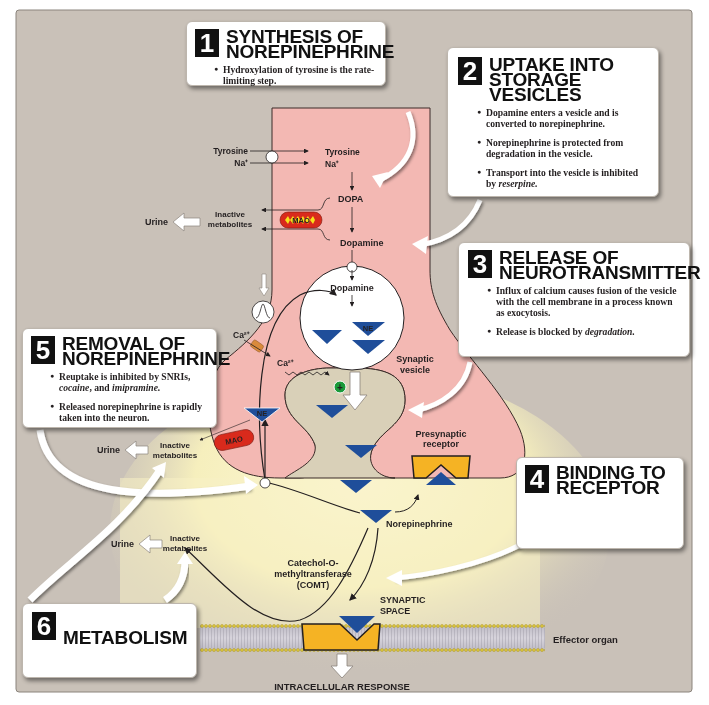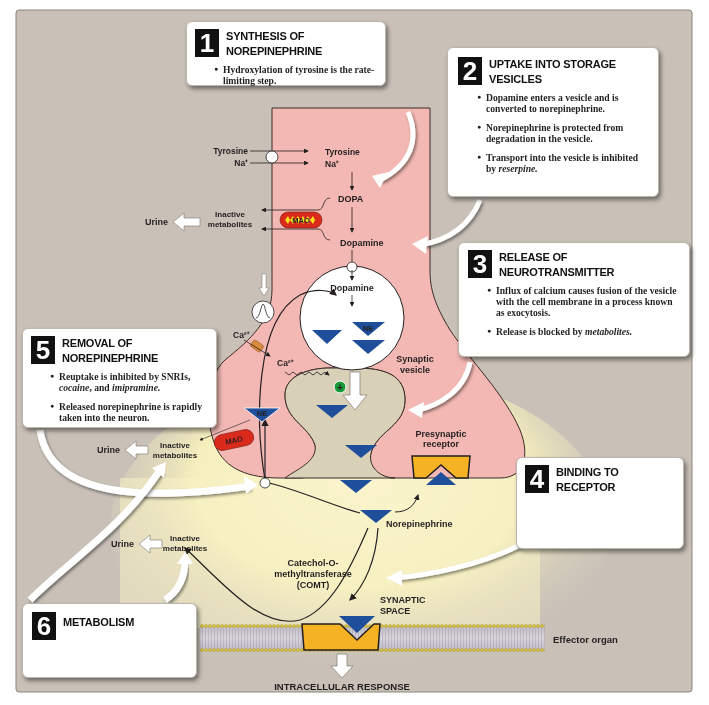--- a/index.html
+++ b/index.html
@@ -2,21 +2,21 @@
 <html><head>
 <meta charset="utf-8">
 <style>
   html, body { margin:0; padding:0; background:#ffffff; }
   body { width:709px; height:705px; position:relative; overflow:hidden; font-family:"Liberation Sans", sans-serif; }
   #stage { position:absolute; left:0; top:0; width:709px; height:705px; }
   svg text { font-family:"Liberation Sans", sans-serif; font-weight:bold; fill:#231f20; }
   .callout { position:absolute; background:#ffffff; border-radius:6px; box-shadow:2px 3px 4px rgba(0,0,0,0.45); border:1px solid #bdb6ad; box-sizing:border-box; }
   .callout .head { display:flex; align-items:flex-start; }
   .callout .num { background:#111; color:#fff; font-weight:bold; font-size:26px; line-height:28px; width:24px; height:28px; text-align:center; margin-right:7px; flex:none; font-family:"Liberation Sans", sans-serif; }
-  .callout .title { font-weight:bold; font-size:11px; line-height:15px; color:#111; text-transform:uppercase; letter-spacing:-0.2px; }
+  .callout .title { font-weight:bold; font-size:19px; line-height:15px; color:#111; text-transform:uppercase; letter-spacing:-0.2px; }
   .callout ul { margin:5px 0 0 0; padding:0 0 0 28px; list-style:none;font-family:Liberation Serif, serif; }
   .callout li { position:relative; font-size:9.6px; line-height:11px; font-weight:bold; color:#231f20; margin-bottom:8px; }
   .callout li:last-child { margin-bottom:0; }
   .callout li::before { content:"●"; position:absolute; left:-9px; top:0; font-size:7px; }
   .callout li i { font-style:italic; }
 </style>
 </head>
 <body>
 
 <div id="stage">
@@ -201,21 +201,21 @@
   </ul>
 </div>
 
 <div class="callout" style="left:458px;top:242px;width:232px;height:115px;padding:7px 9px;">
   <div class="head">
       <div class="num">3</div>
       <div class="title">Release of neurotransmitter</div>
     </div>
   <ul>
     <li><span>Influx of calcium causes fusion of the vesicle with the cell membrane in a process known as exocytosis.</span></li>
-    <li><span>Release is blocked by </span><i>metabolites.</i></li>
+    <li><span>Release is blocked by </span><i>degradation.</i></li>
   </ul>
 </div>
 
 <div class="callout" style="left:516px;top:457px;width:168px;height:92px;padding:7px 8px;">
   <div class="head">
       <div class="num">4</div>
       <div class="title">Binding to receptor</div>
     </div>
 </div>
 
@@ -226,15 +226,15 @@
     </div>
   <ul>
     <li><span>Reuptake is inhibited by SNRIs, </span><i>cocaine</i><span>, and </span><i>imipramine.</i></li>
     <li><span>Released norepinephrine is rapidly taken into the neuron.</span></li>
   </ul>
 </div>
 
 <div class="callout" style="left:22px;top:603px;width:175px;height:75px;padding:8px 9px;">
   <div class="head">
       <div class="num">6</div>
-      <div class="title" style="margin-top:3px;">Metabolism</div>
+      <div class="title" style="margin-top:18px;">Metabolism</div>
     </div>
 </div>
 
 </body></html>

